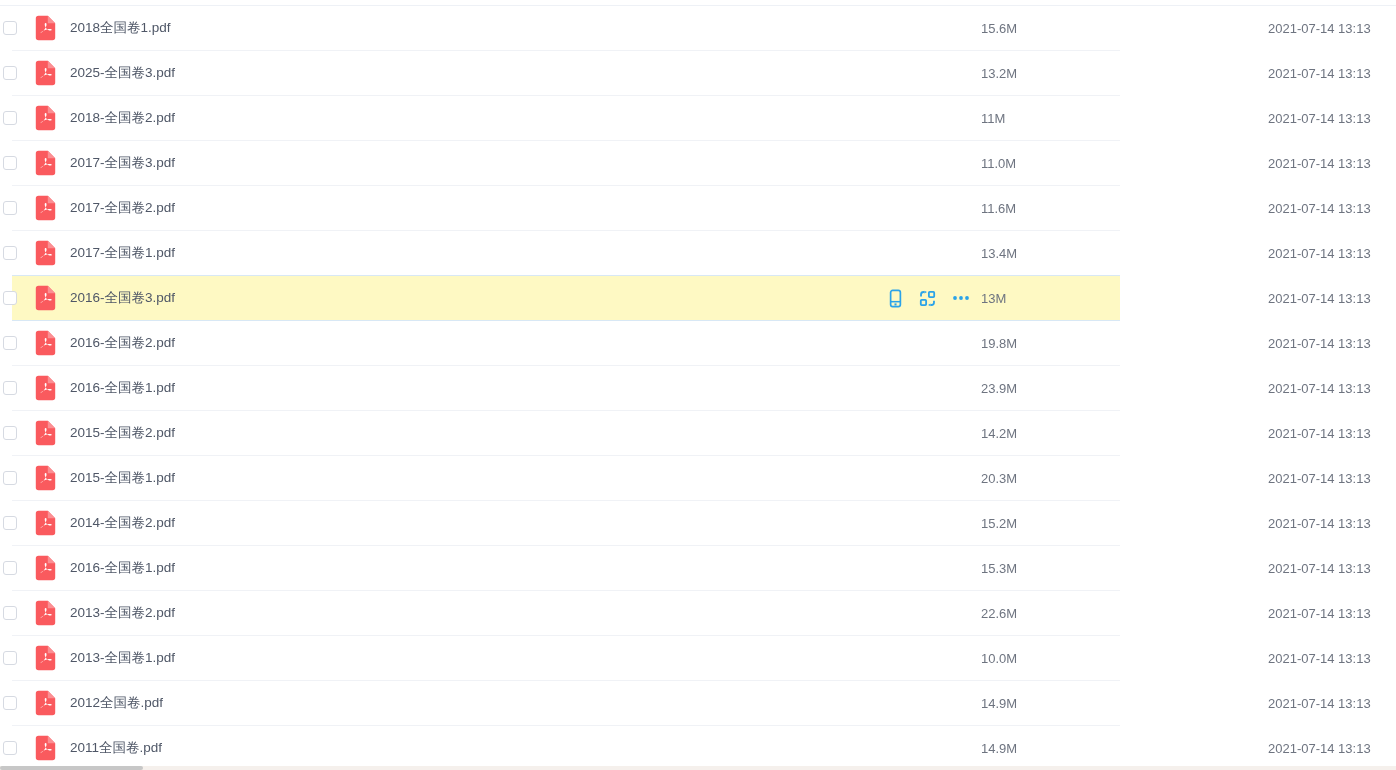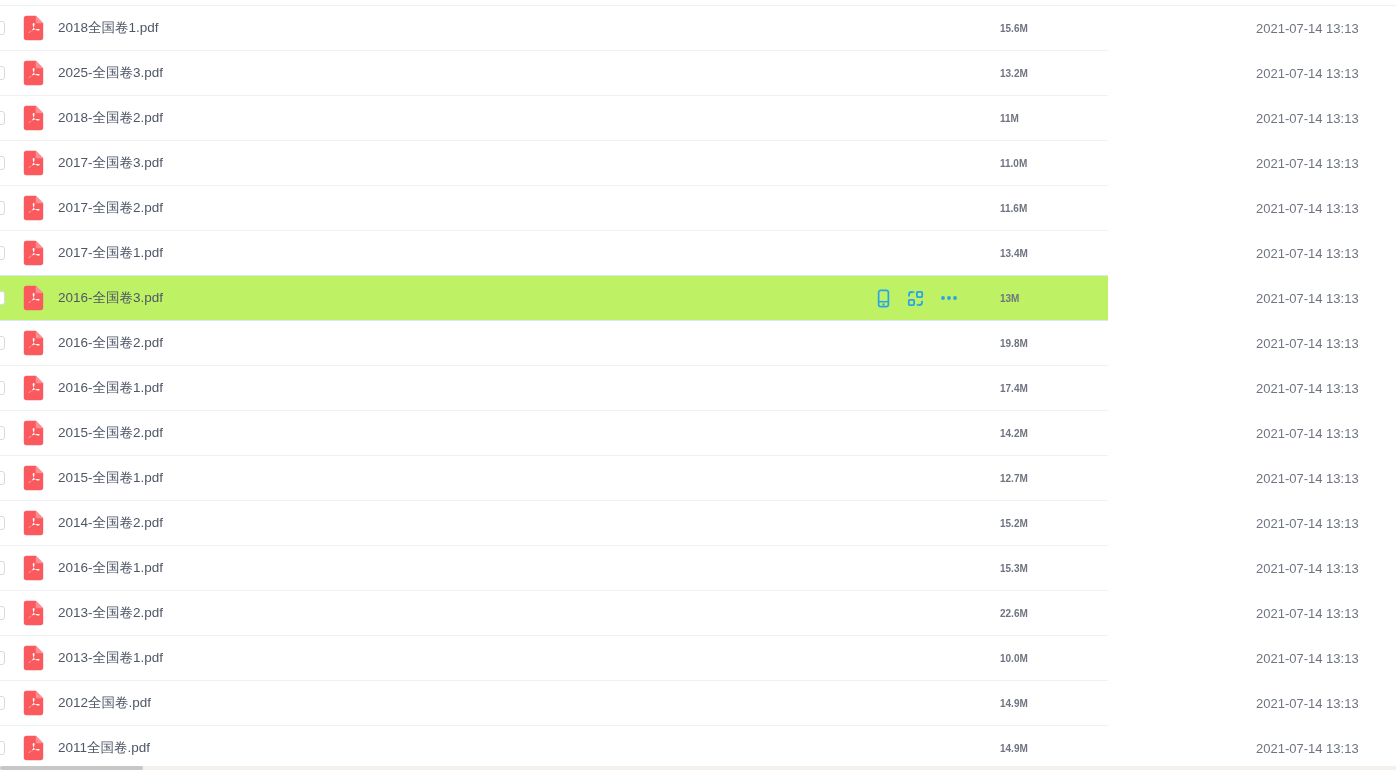--- a/index.html
+++ b/index.html
@@ -2,27 +2,27 @@
 <html><head>
 <meta charset="utf-8">
 <style>
   html,body{margin:0;padding:0;}
   body{
     width:1396px;height:770px;overflow:hidden;background:#ffffff;
     font-family:"Liberation Sans","DejaVu Sans",sans-serif;
     position:relative;
   }
   .top-spacer{height:5px;border-bottom:1px solid #eef1f6;}
-  .file-list{width:1108px;}
+  .file-list{width:1108px;margin-left:12px;}
   .row{
     position:relative;height:44px;border-bottom:1px solid #f0f2f6;
     background:#ffffff;cursor:pointer;
   }
   .row.hover{
-    background:#bef264;
+    background:#fef9c3;
     border-bottom-color:#d8e8f5;
     box-shadow:0 -1px 0 #d8e8f5;
   }
   .checkbox{
     position:absolute;left:-9px;top:50%;transform:translateY(-50%);
     width:14px;height:14px;border:1px solid #d6dae2;border-radius:3px;
     background:#fff;box-sizing:border-box;
   }
   .file-icon{
     position:absolute;left:23px;top:50%;transform:translateY(-50%);
@@ -32,22 +32,22 @@
   .file-name{
     position:absolute;left:58px;top:50%;transform:translateY(-50%);
     font-size:13.5px;color:#4f5767;text-decoration:none;white-space:nowrap;
   }
   .actions{
     position:absolute;left:876px;top:0;height:100%;
     display:flex;align-items:center;gap:16px;
   }
   .act{display:inline-flex;align-items:center;justify-content:center;cursor:pointer;}
   .file-size{
-    position:absolute;left:1000px;top:50%;transform:translateY(-50%);
-    font-size:10px;color:#6e7480;white-space:nowrap;font-weight:bold;
+    position:absolute;left:969px;top:50%;transform:translateY(-50%);
+    font-size:13px;color:#6e7480;white-space:nowrap;
   }
   .file-date{
     position:absolute;left:1256px;top:50%;transform:translateY(-50%);
     font-size:13px;color:#6e7480;white-space:nowrap;
   }
   .hscrollbar{
     position:absolute;left:0;bottom:0;width:1396px;height:4px;
     background:#f5f0ec;
   }
   .hthumb{
@@ -202,21 +202,21 @@
     <span class="checkbox"></span>
     <span class="file-icon">
       <svg viewBox="0 0 21 26" xmlns="http://www.w3.org/2000/svg">
         <path d="M12.8 0.8 H3.5 A2.7 2.7 0 0 0 0.8 3.5 V22.5 A2.7 2.7 0 0 0 3.5 25.2 H17.5 A2.7 2.7 0 0 0 20.2 22.5 V8.2 Z" fill="#fa5a5e"></path>
         <path d="M12.8 0.8 L20.2 8.2 L12.8 8.2 Z" fill="#fc8f93"></path>
         <path d="M5.2 18.2 c2.6 -1.1 5 -3.9 6.1 -7.2 c0.5 -1.6 0.3 -2.9 -0.7 -2.9 c-1.1 0 -1.2 1.9 -0.2 3.8 c1 2 3.2 3.7 5.2 3.7 c1.6 0 1.7 -1.4 -0.4 -1.5 c-3.1 -0.1 -8 1.9 -10 4.1 z" fill="#ffffff"></path>
       </svg>
     </span>
     <a class="file-name">2016-全国卷1.pdf</a>
 
-    <span class="file-size">17.4M</span>
+    <span class="file-size">23.9M</span>
     <span class="file-date">2021-07-14 13:13</span>
   </div>
       <div class="row">
     <span class="checkbox"></span>
     <span class="file-icon">
       <svg viewBox="0 0 21 26" xmlns="http://www.w3.org/2000/svg">
         <path d="M12.8 0.8 H3.5 A2.7 2.7 0 0 0 0.8 3.5 V22.5 A2.7 2.7 0 0 0 3.5 25.2 H17.5 A2.7 2.7 0 0 0 20.2 22.5 V8.2 Z" fill="#fa5a5e"></path>
         <path d="M12.8 0.8 L20.2 8.2 L12.8 8.2 Z" fill="#fc8f93"></path>
         <path d="M5.2 18.2 c2.6 -1.1 5 -3.9 6.1 -7.2 c0.5 -1.6 0.3 -2.9 -0.7 -2.9 c-1.1 0 -1.2 1.9 -0.2 3.8 c1 2 3.2 3.7 5.2 3.7 c1.6 0 1.7 -1.4 -0.4 -1.5 c-3.1 -0.1 -8 1.9 -10 4.1 z" fill="#ffffff"></path>
       </svg>
@@ -230,21 +230,21 @@
     <span class="checkbox"></span>
     <span class="file-icon">
       <svg viewBox="0 0 21 26" xmlns="http://www.w3.org/2000/svg">
         <path d="M12.8 0.8 H3.5 A2.7 2.7 0 0 0 0.8 3.5 V22.5 A2.7 2.7 0 0 0 3.5 25.2 H17.5 A2.7 2.7 0 0 0 20.2 22.5 V8.2 Z" fill="#fa5a5e"></path>
         <path d="M12.8 0.8 L20.2 8.2 L12.8 8.2 Z" fill="#fc8f93"></path>
         <path d="M5.2 18.2 c2.6 -1.1 5 -3.9 6.1 -7.2 c0.5 -1.6 0.3 -2.9 -0.7 -2.9 c-1.1 0 -1.2 1.9 -0.2 3.8 c1 2 3.2 3.7 5.2 3.7 c1.6 0 1.7 -1.4 -0.4 -1.5 c-3.1 -0.1 -8 1.9 -10 4.1 z" fill="#ffffff"></path>
       </svg>
     </span>
     <a class="file-name">2015-全国卷1.pdf</a>
 
-    <span class="file-size">12.7M</span>
+    <span class="file-size">20.3M</span>
     <span class="file-date">2021-07-14 13:13</span>
   </div>
       <div class="row">
     <span class="checkbox"></span>
     <span class="file-icon">
       <svg viewBox="0 0 21 26" xmlns="http://www.w3.org/2000/svg">
         <path d="M12.8 0.8 H3.5 A2.7 2.7 0 0 0 0.8 3.5 V22.5 A2.7 2.7 0 0 0 3.5 25.2 H17.5 A2.7 2.7 0 0 0 20.2 22.5 V8.2 Z" fill="#fa5a5e"></path>
         <path d="M12.8 0.8 L20.2 8.2 L12.8 8.2 Z" fill="#fc8f93"></path>
         <path d="M5.2 18.2 c2.6 -1.1 5 -3.9 6.1 -7.2 c0.5 -1.6 0.3 -2.9 -0.7 -2.9 c-1.1 0 -1.2 1.9 -0.2 3.8 c1 2 3.2 3.7 5.2 3.7 c1.6 0 1.7 -1.4 -0.4 -1.5 c-3.1 -0.1 -8 1.9 -10 4.1 z" fill="#ffffff"></path>
       </svg>

